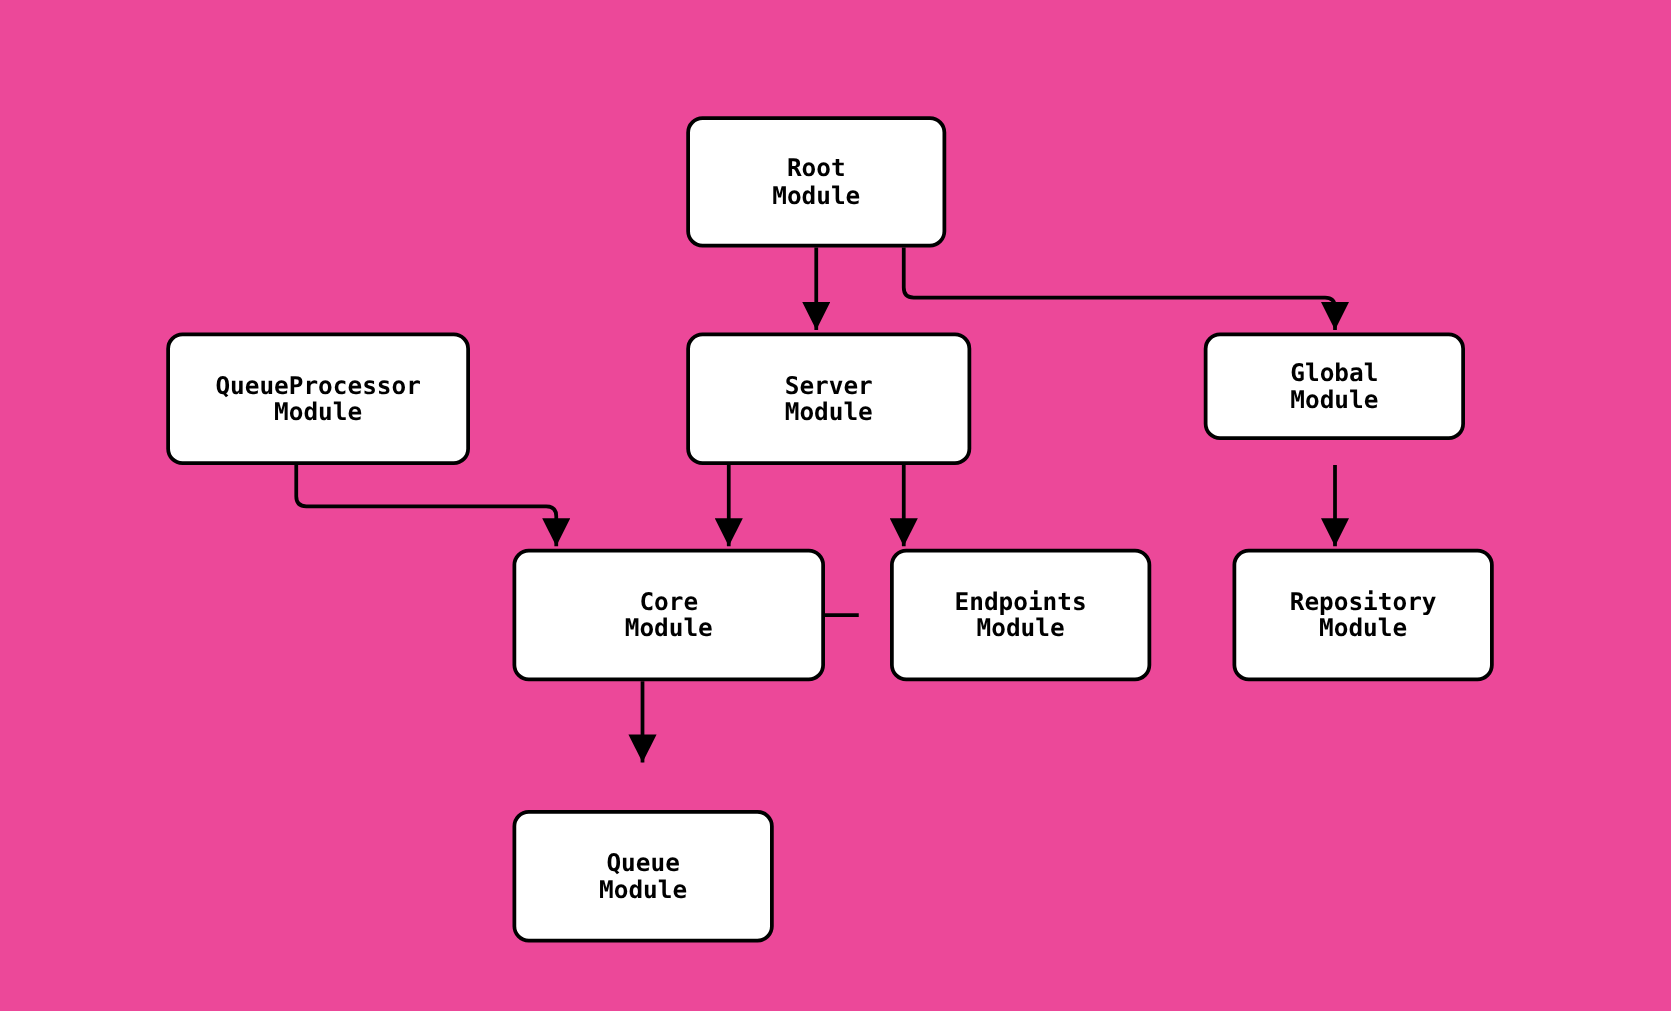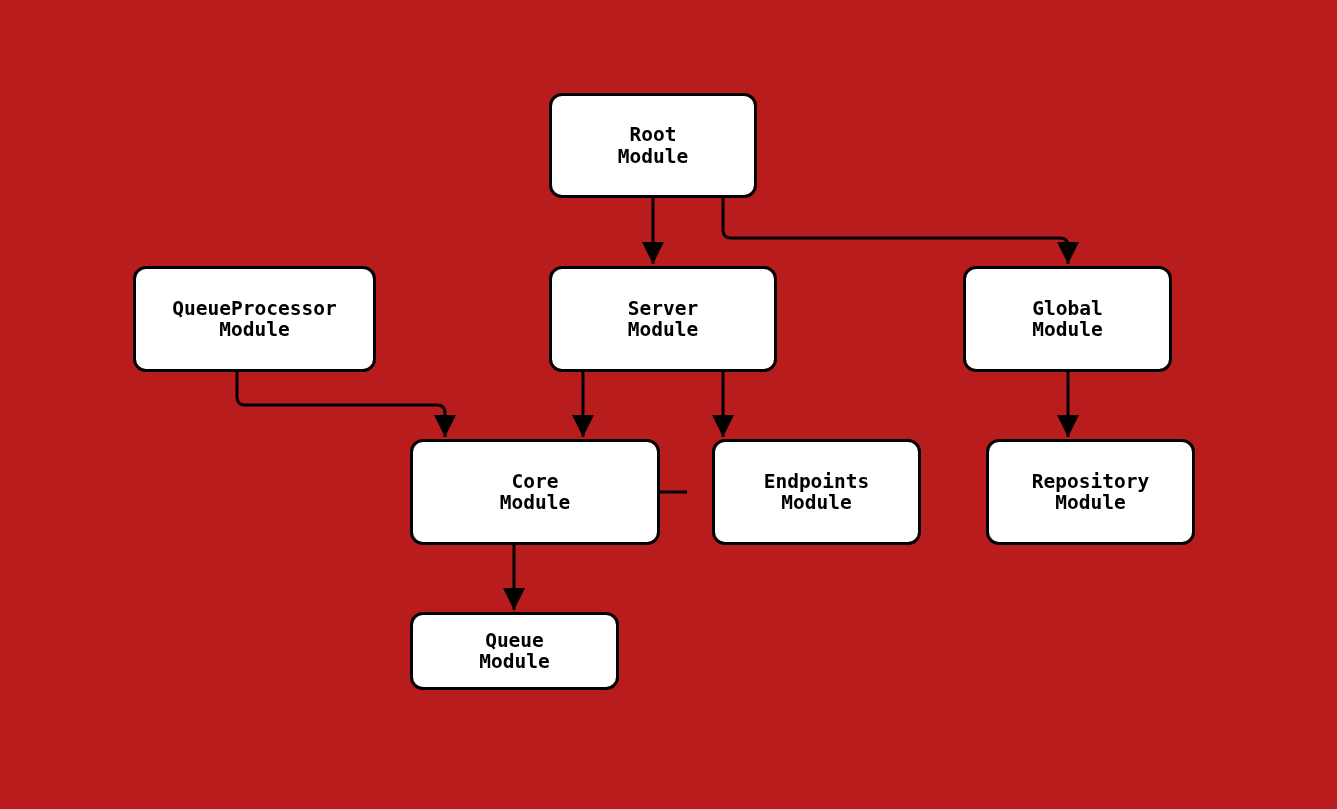--- a/index.html
+++ b/index.html
@@ -4,21 +4,21 @@
 <style>
   html, body {
     margin: 0;
     padding: 0;
     background: #ffffff;
   }
   #canvas {
     position: relative;
     width: 1337px;
     height: 809px;
-    background: #b91c1c;
+    background: #ec4899;
     font-family: "DejaVu Sans Mono", "Liberation Mono", monospace;
     overflow: hidden;
   }
   #edges {
     position: absolute;
     left: 0;
     top: 0;
     width: 1337px;
     height: 809px;
   }
@@ -42,25 +42,25 @@
     text-align: center;
     font-weight: 700;
     font-size: 19.5px;
     line-height: 21.5px;
     color: #000000;
   }
   
   #node-root          { left: 549px; top:  93px; width: 208px; height: 105px; }
   #node-server        { left: 549px; top: 266px; width: 228px; height: 106px; }
   #node-queueprocessor{ left: 133px; top: 266px; width: 243px; height: 106px; }
-  #node-global        { left: 963px; top: 266px; width: 209px; height: 106px; }
+  #node-global        { left: 963px; top: 266px; width: 209px; height: 86px; }
   #node-core          { left: 410px; top: 439px; width: 250px; height: 106px; }
   #node-endpoints     { left: 712px; top: 439px; width: 209px; height: 106px; }
   #node-repository    { left: 965px; top: 439px; width: 209px; height: 106px; margin-left: 21px; }
-  #node-queue         { left: 410px; top: 612px; width: 209px; height: 78px; }
+  #node-queue         { left: 410px; top: 648px; width: 209px; height: 106px; }
 </style>
 </head>
 <body>
 
 <div id="canvas">
 
   <svg id="edges" viewBox="0 0 1337 809" xmlns="http://www.w3.org/2000/svg">
     <defs>
       <marker id="arrow" viewBox="0 0 10 10" refX="10" refY="5" markerWidth="7.5" markerHeight="7.5" orient="auto-start-reverse" markerUnits="strokeWidth">
         <path d="M 0 0 L 10 5 L 0 10 z" fill="#000000"></path>

